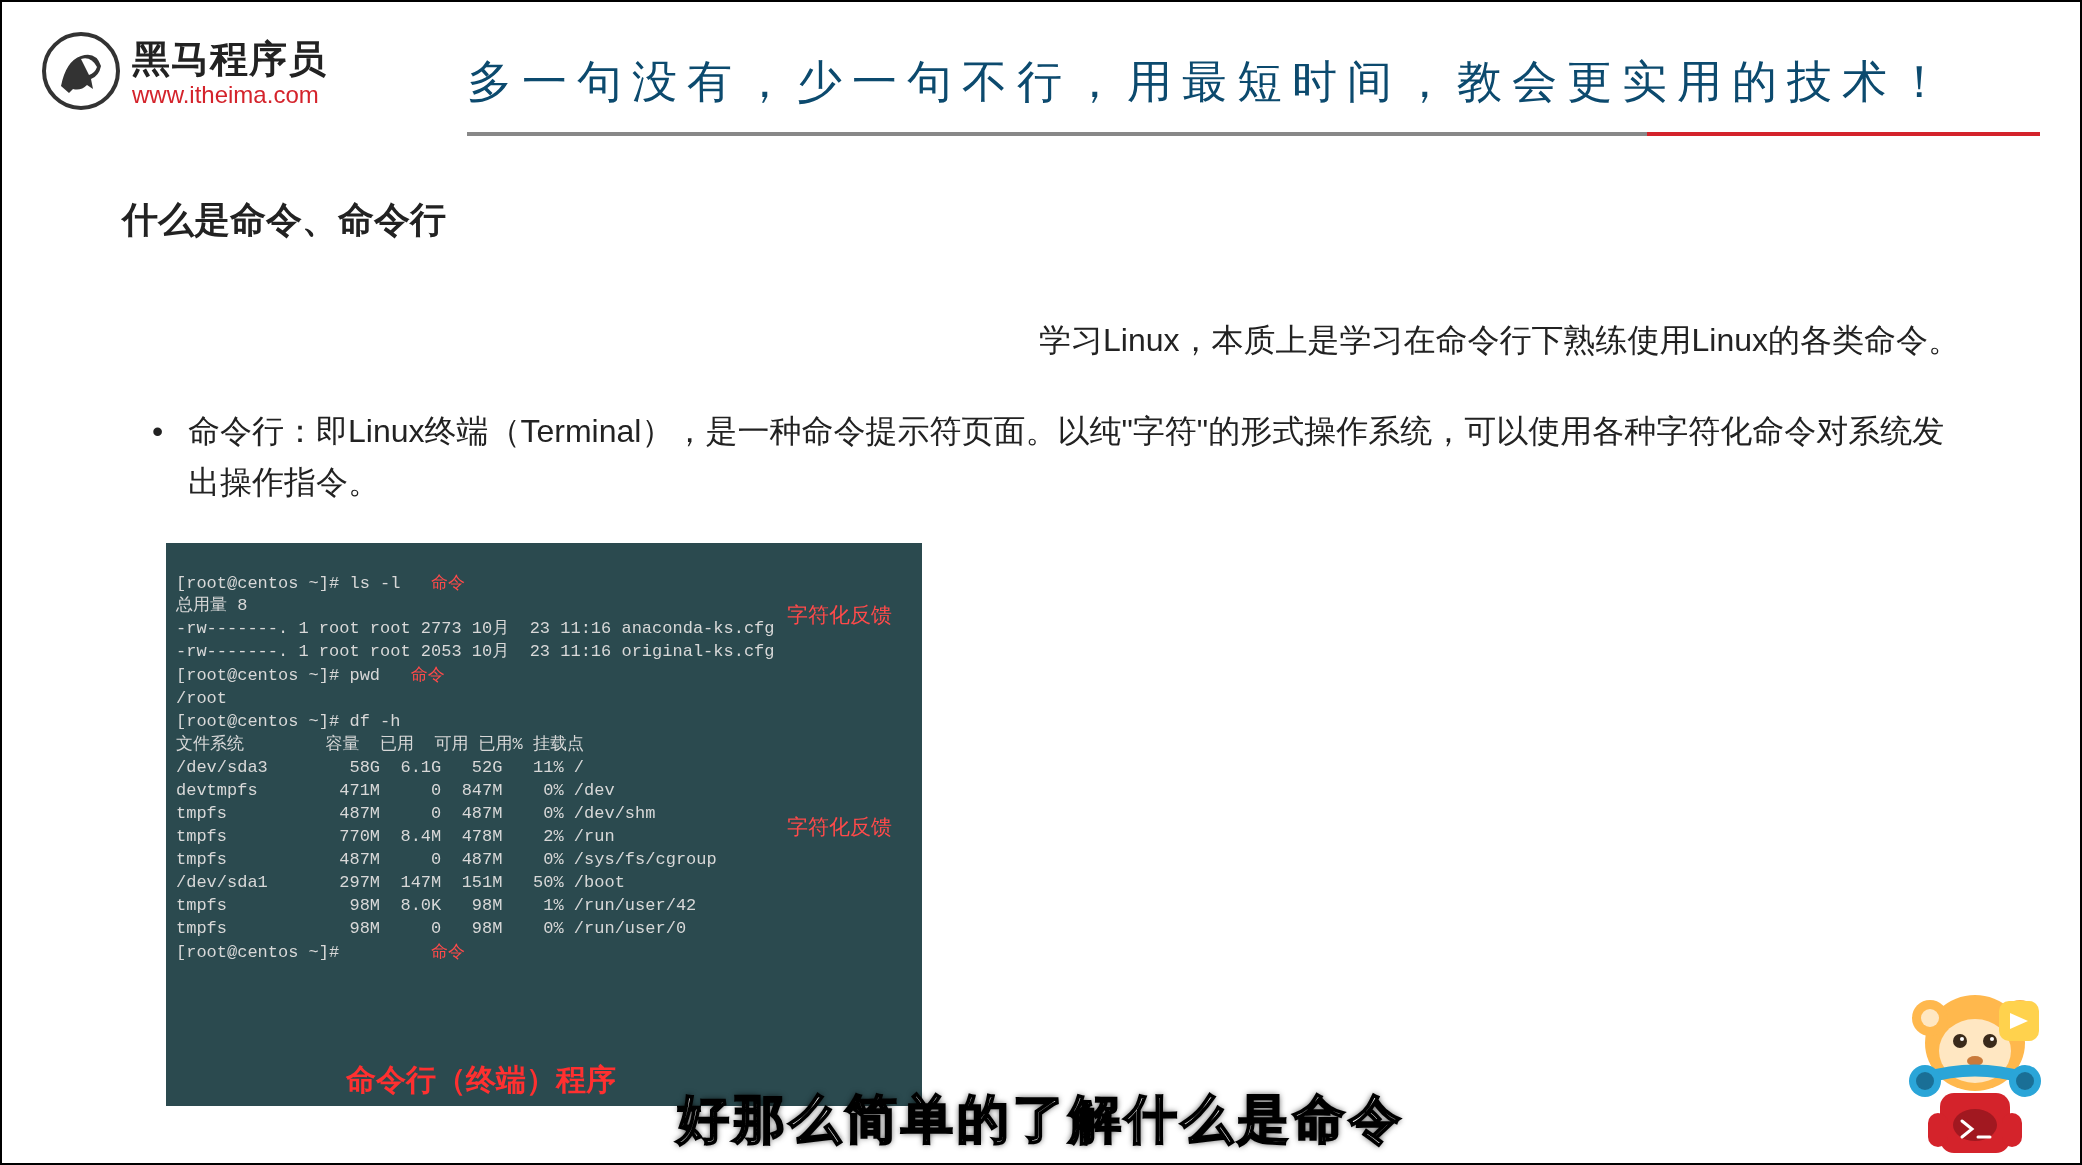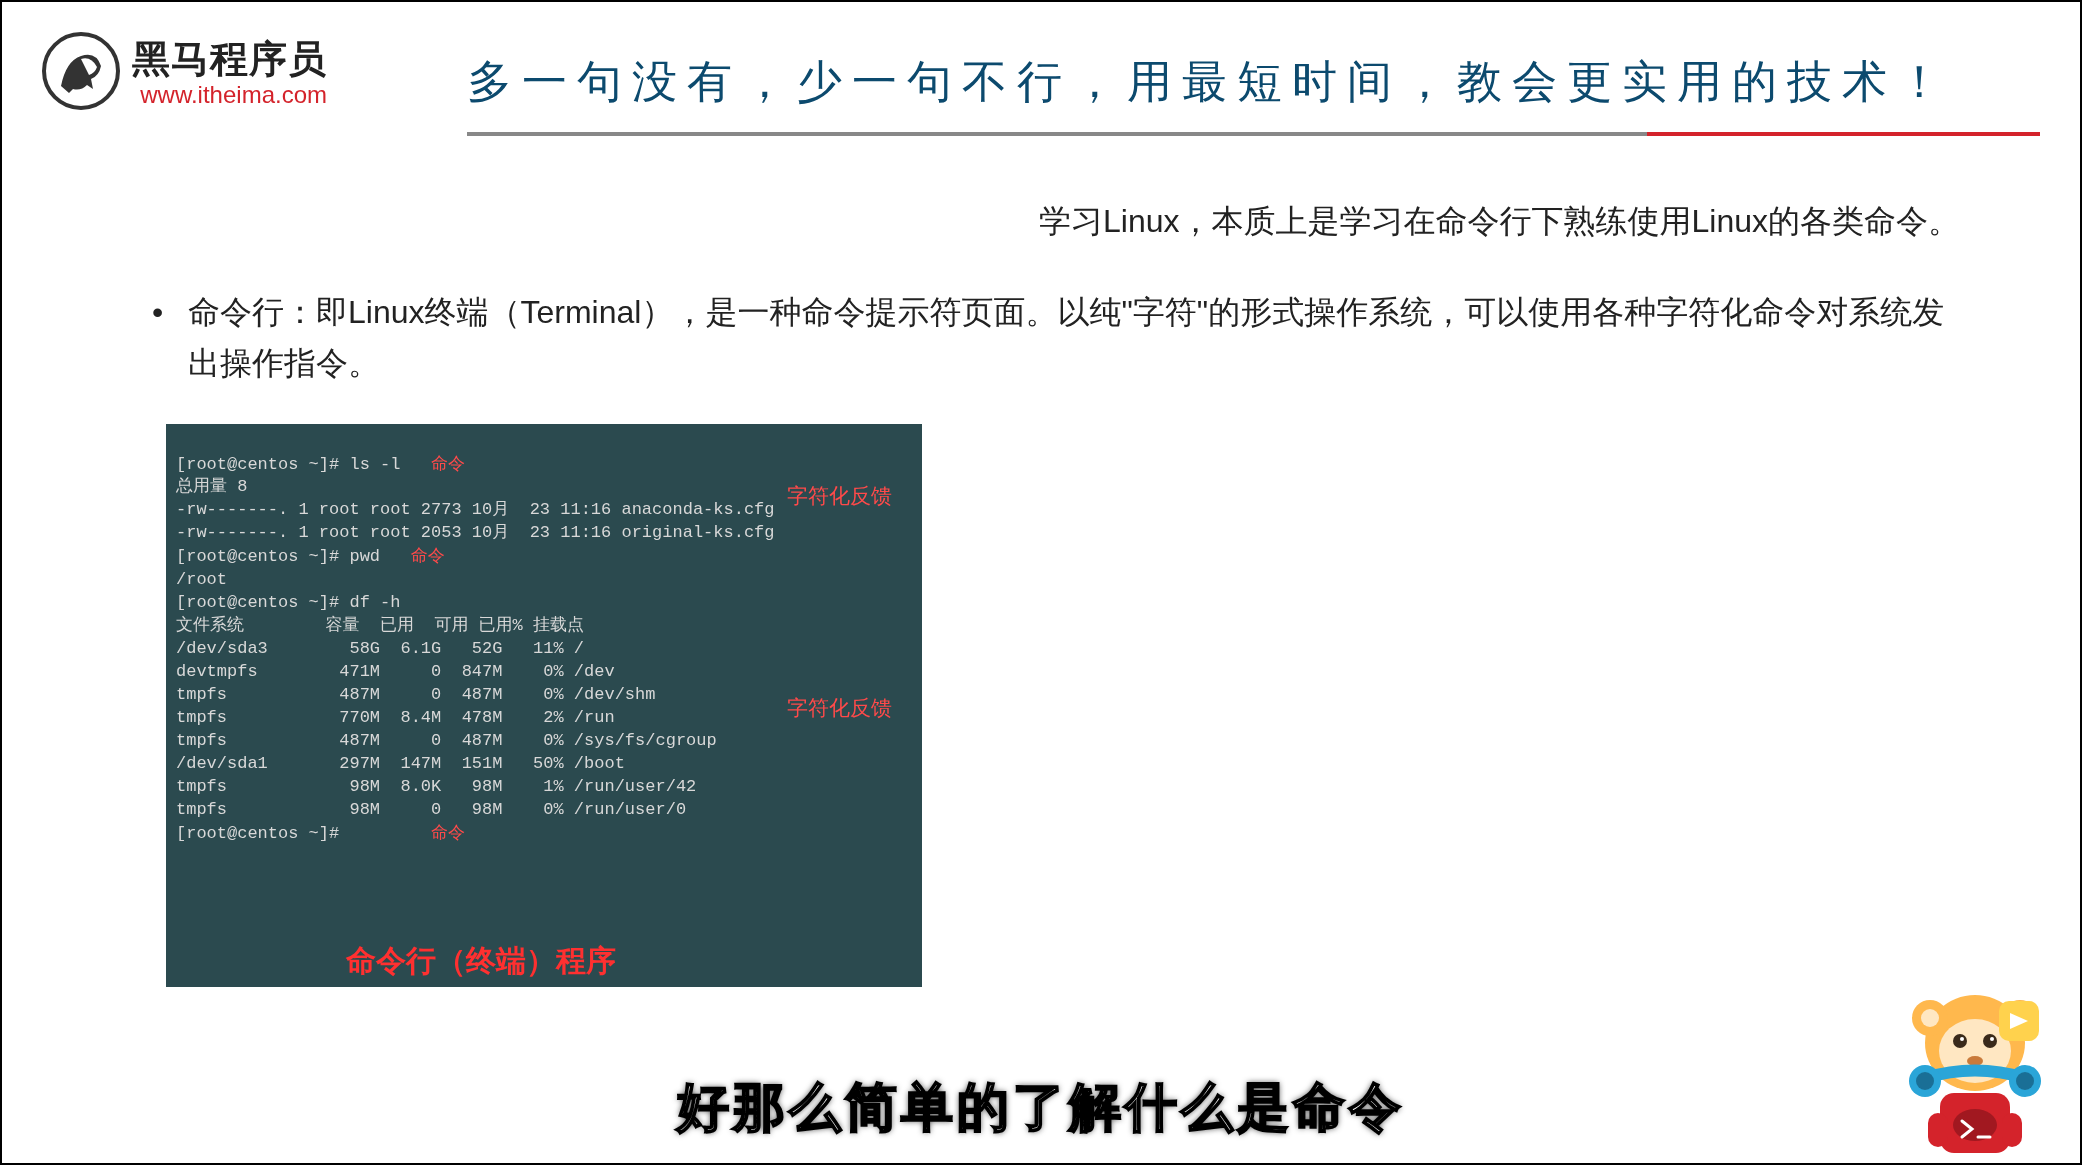--- a/index.html
+++ b/index.html
@@ -28,21 +28,21 @@
     height: 78px;
     border: 4px solid #333;
     border-radius: 50%;
     display: flex;
     align-items: center;
     justify-content: center;
     position: relative;
     overflow: hidden;
   }
   .logo-circle svg { width: 60px; height: 60px; }
-  .logo-text { display: flex; flex-direction: column; text-align: right; }
+  .logo-text { display: flex; flex-direction: column; }
   .logo-cn { font-size: 38px; font-weight: 700; color: #222; letter-spacing: 1px; }
   .logo-url { font-size: 24px; font-weight: 400; color: #d4232b; margin-top: -4px; }
   .slogan-wrap { flex: 1; padding-left: 140px; padding-top: 20px; }
   .slogan {
     font-size: 45px;
     color: #0c4a6e;
     letter-spacing: 10px;
     font-family: "KaiTi", "STKaiti", serif;
     font-weight: 500;
     padding-bottom: 14px;
@@ -117,21 +117,21 @@
     left: 180px;
   }
   .terminal .abs-ann {
     position: absolute;
     color: #ff4a4a;
     font-family: "Microsoft YaHei", sans-serif;
     font-size: 21px;
   }
   .subtitle {
     position: absolute;
-    bottom: 20px;
+    bottom: 8px;
     left: 50%;
     transform: translateX(-50%);
     font-size: 52px;
     font-weight: 700;
     color: #fff;
     -webkit-text-stroke: 2px #000;
     text-shadow: 0 0 6px rgba(0,0,0,0.8);
     letter-spacing: 4px;
     white-space: nowrap;
   }
@@ -159,20 +159,21 @@
       <span class="logo-url">www.itheima.com</span>
     </div>
   </div>
   <div class="slogan-wrap">
     <div class="slogan">多一句没有，少一句不行，用最短时间，教会更实用的技术！</div>
     <div class="slogan-underline"></div>
   </div>
 </div>
 
 <div class="content">
+  <h2 class="section-title">什么是命令、命令行</h2>
   <p class="intro">学习Linux，本质上是学习在命令行下熟练使用Linux的各类命令。</p>
   <ul class="points">
     <li>命令行：即Linux终端（Terminal），是一种命令提示符页面。以纯"字符"的形式操作系统，可以使用各种字符化命令对系统发出操作指令。</li>
   </ul>
 
   <div class="terminal">
 <span>[root@centos ~]# ls -l</span>   <span class="ann">命令</span>
 <span>总用量 8</span>
 <span>-rw-------. 1 root root 2773 10月  23 11:16 anaconda-ks.cfg</span>
 <span>-rw-------. 1 root root 2053 10月  23 11:16 original-ks.cfg</span>

